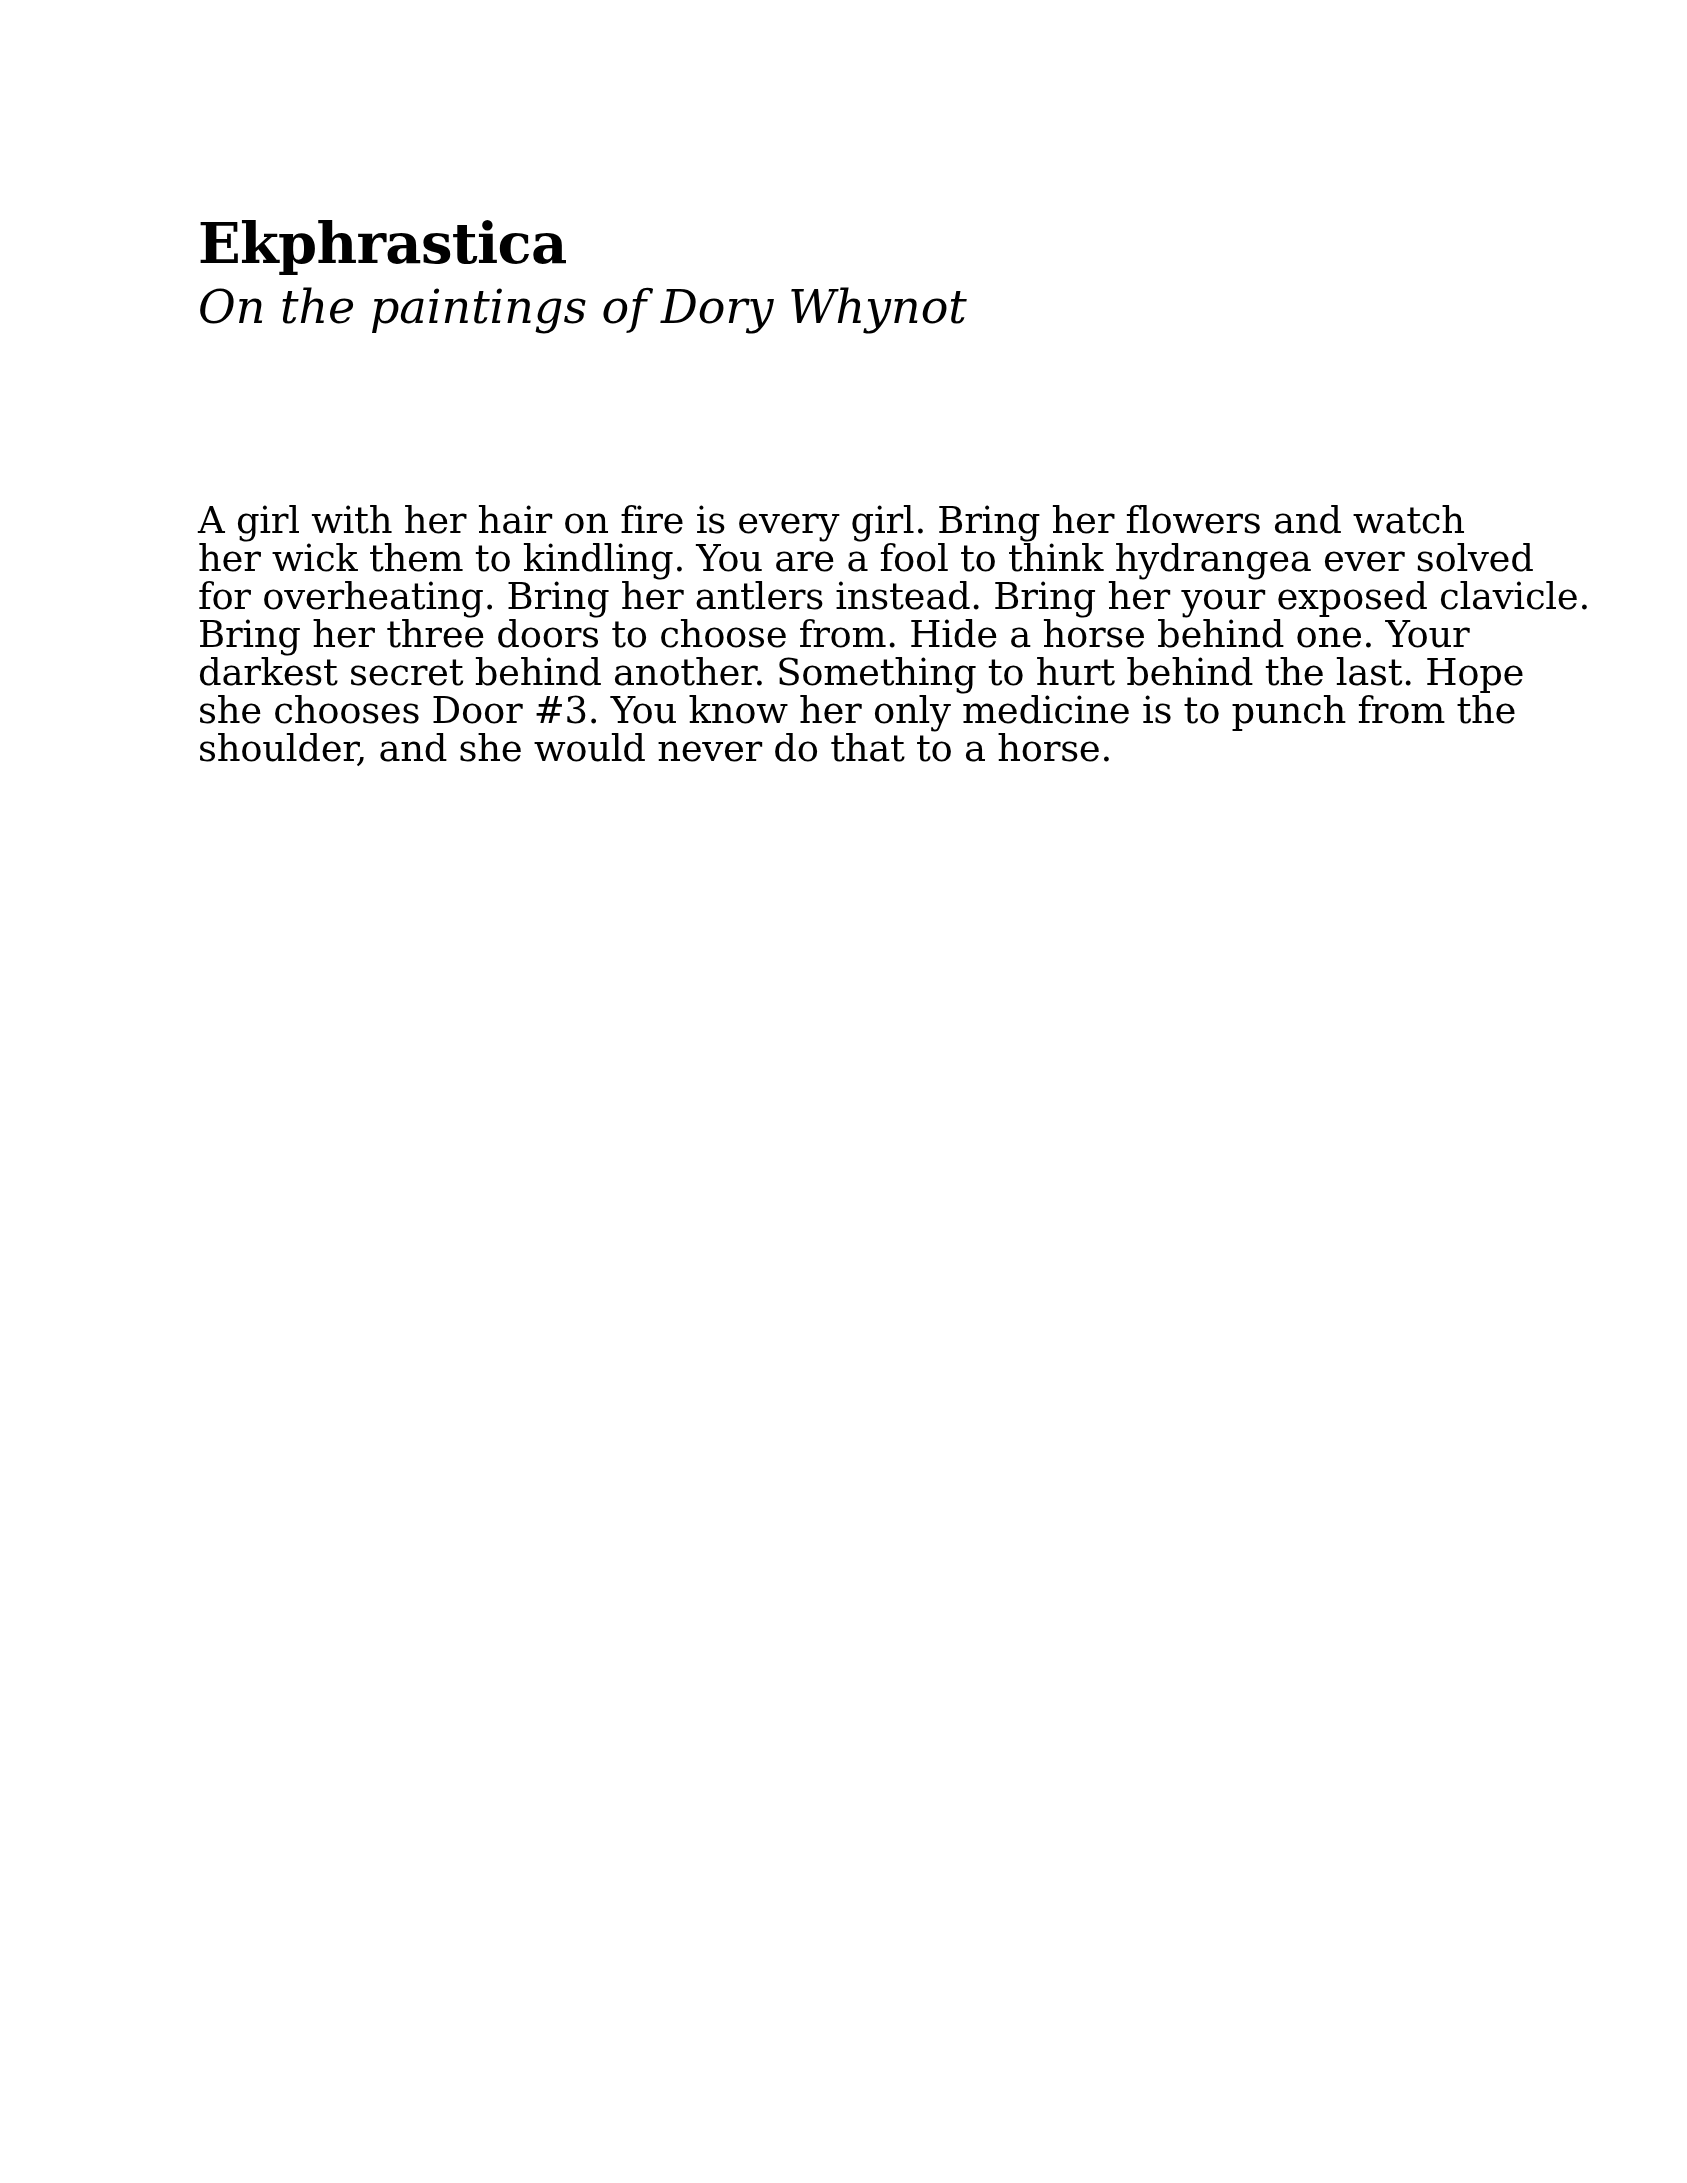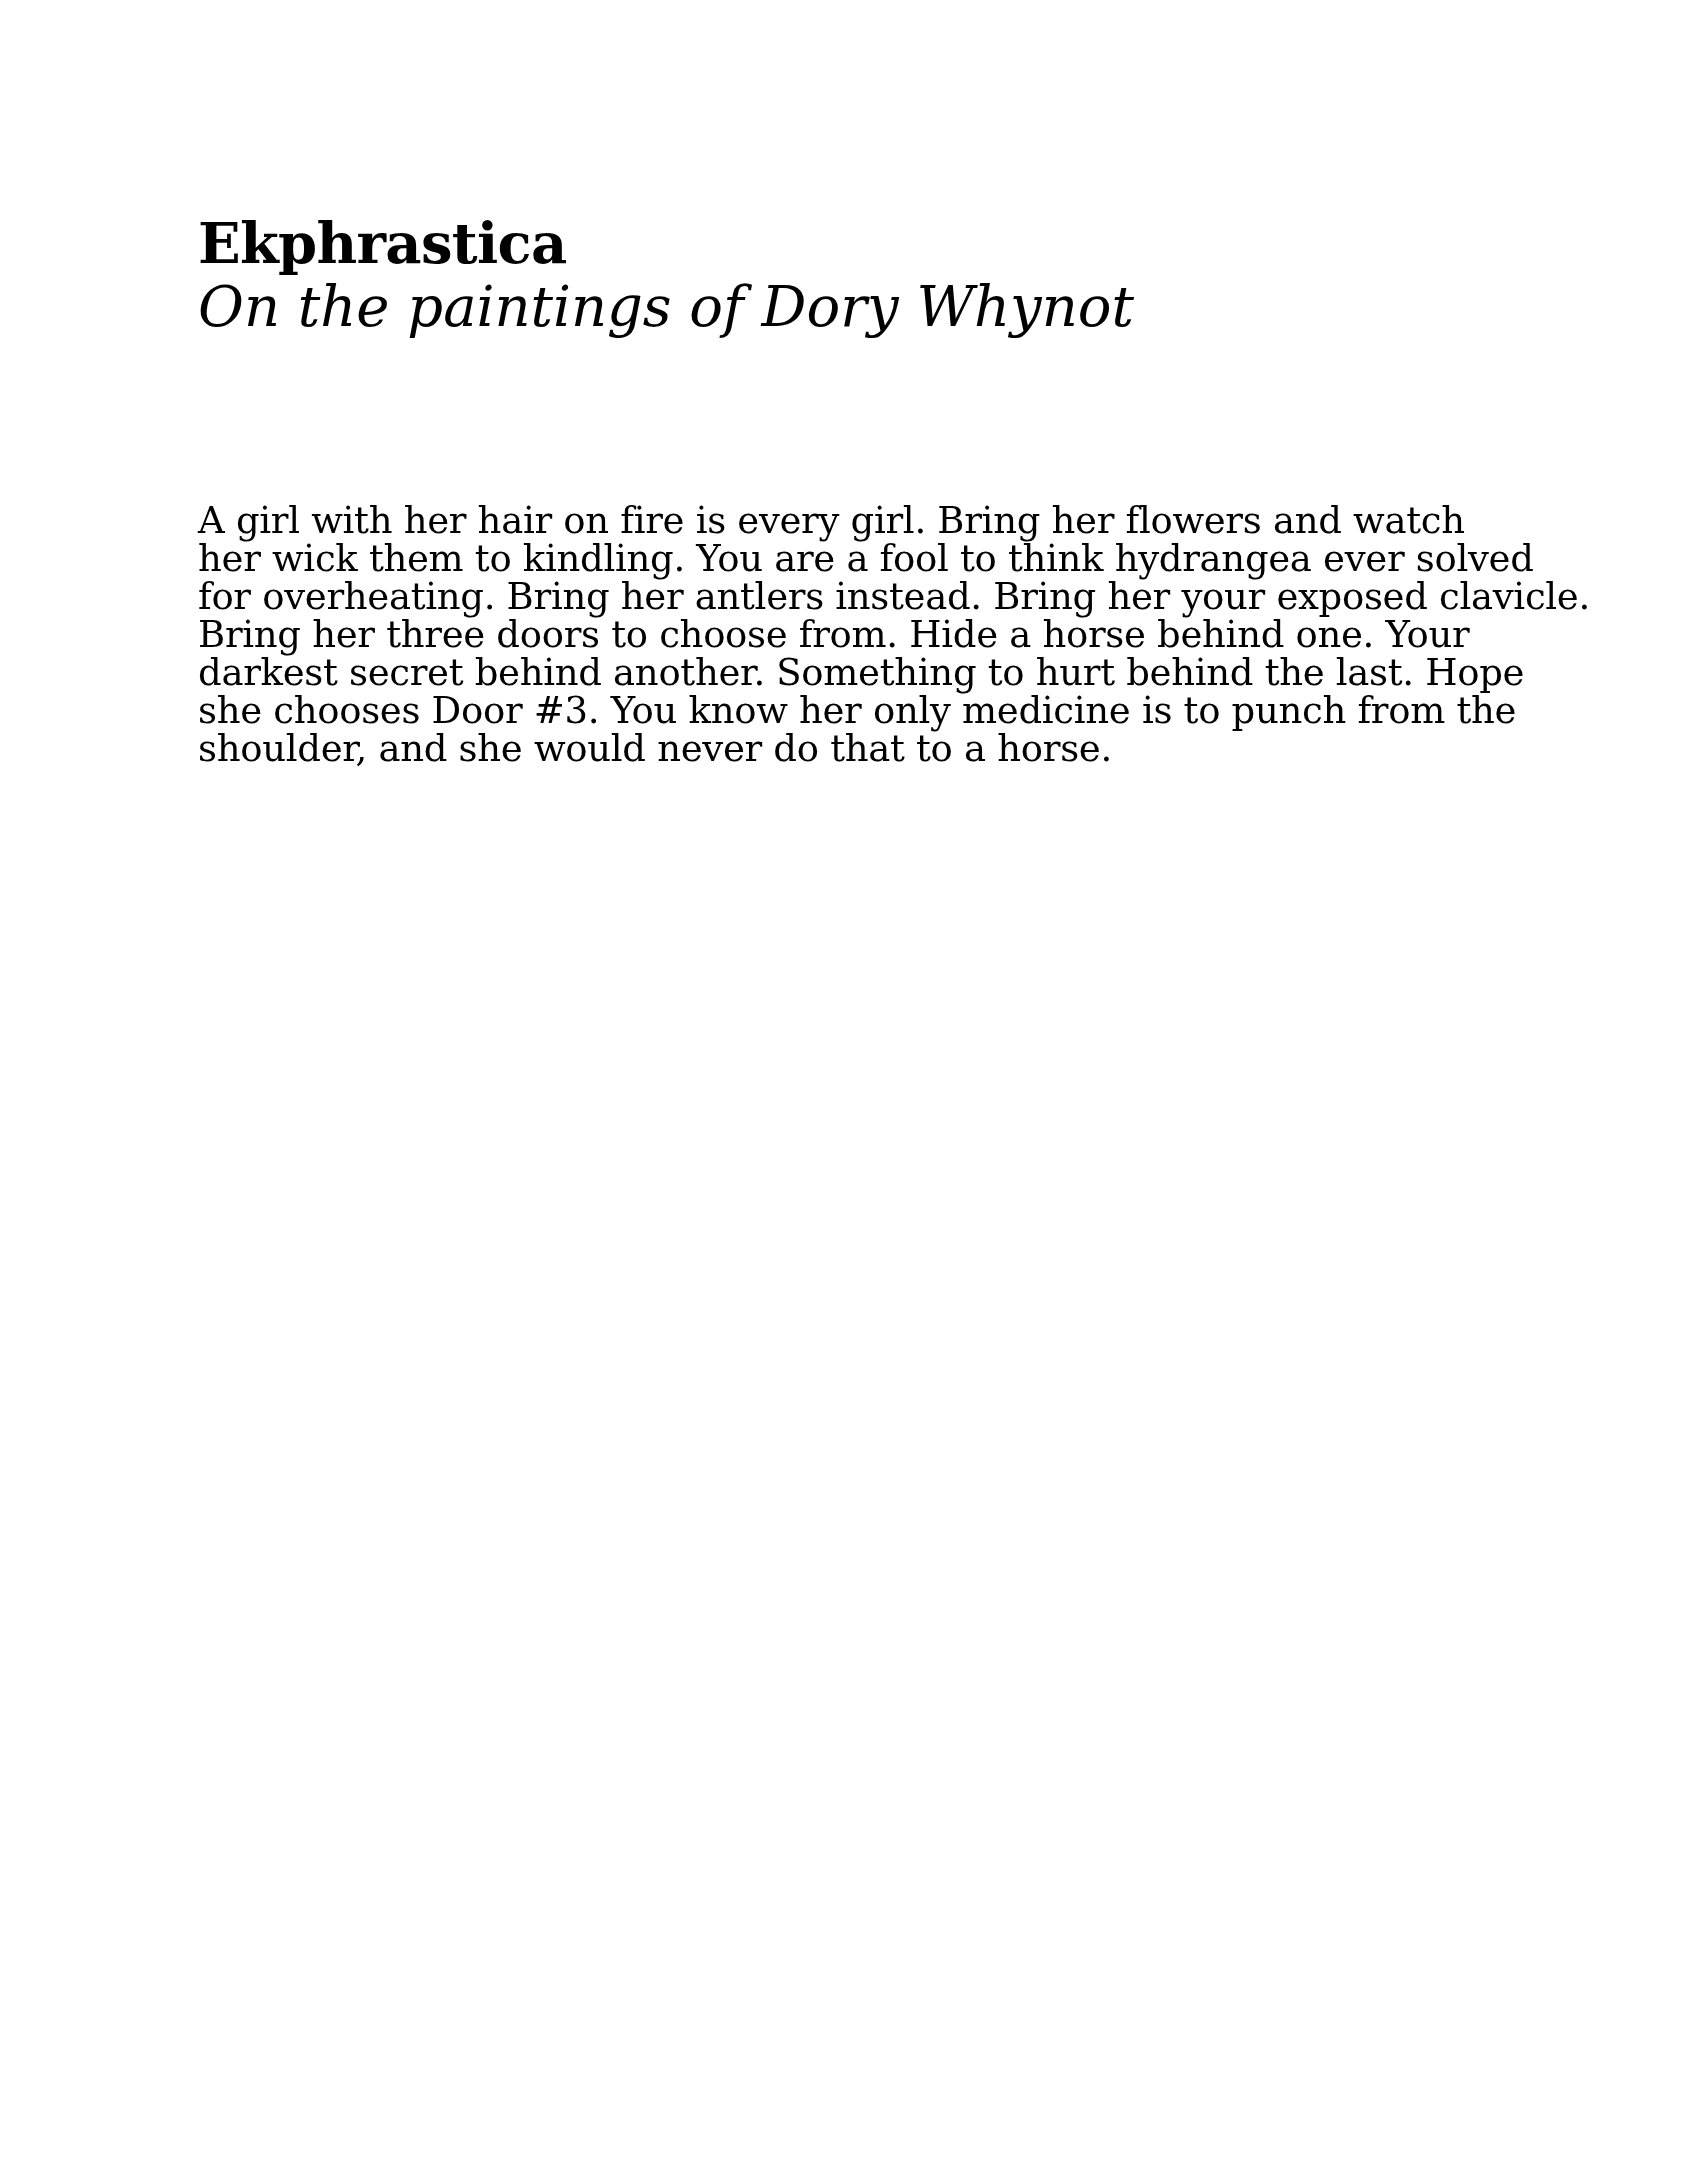--- a/index.html
+++ b/index.html
@@ -26,21 +26,21 @@
   .title {
     margin: 0;
     font-size: 56px;
     font-weight: 700;
     line-height: 66px;
     letter-spacing: -0.7px;
     white-space: pre;
   }
   .subtitle {
     margin: 0;
-    font-size: 56px;
+    font-size: 46px;
     font-style: italic;
     font-weight: 400;
     line-height: 62px;
     white-space: pre;
   }
   .body-text {
     margin: 0;
     margin-top: 164px;
     font-size: 37px;
     font-weight: 400;

